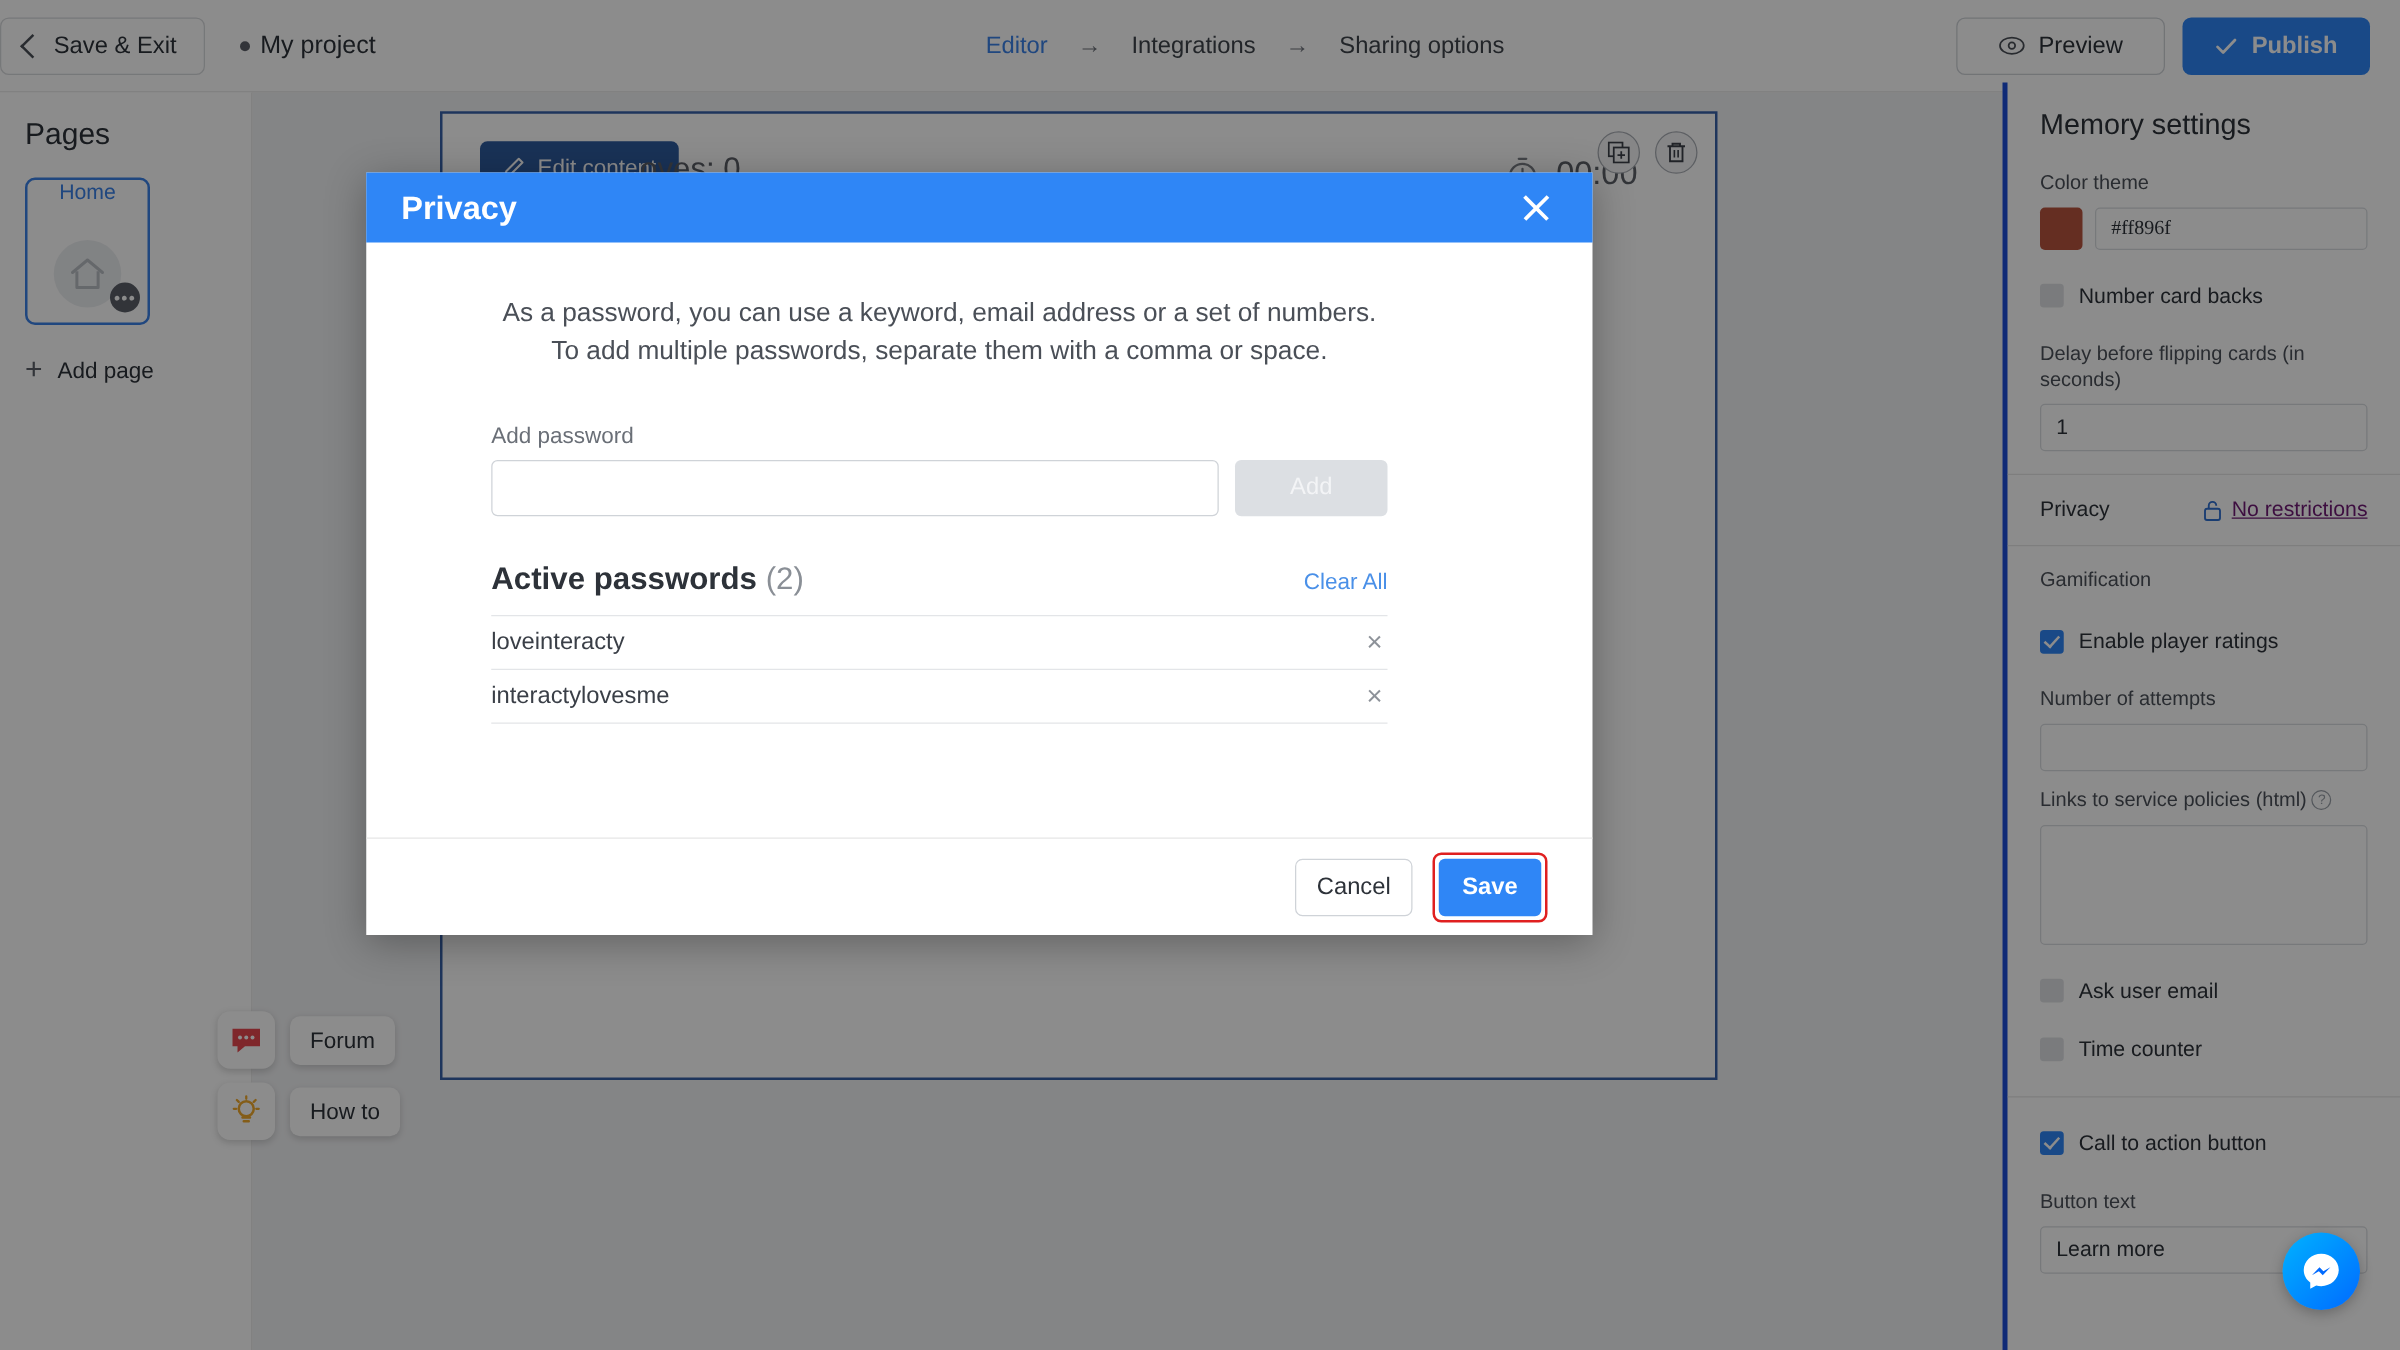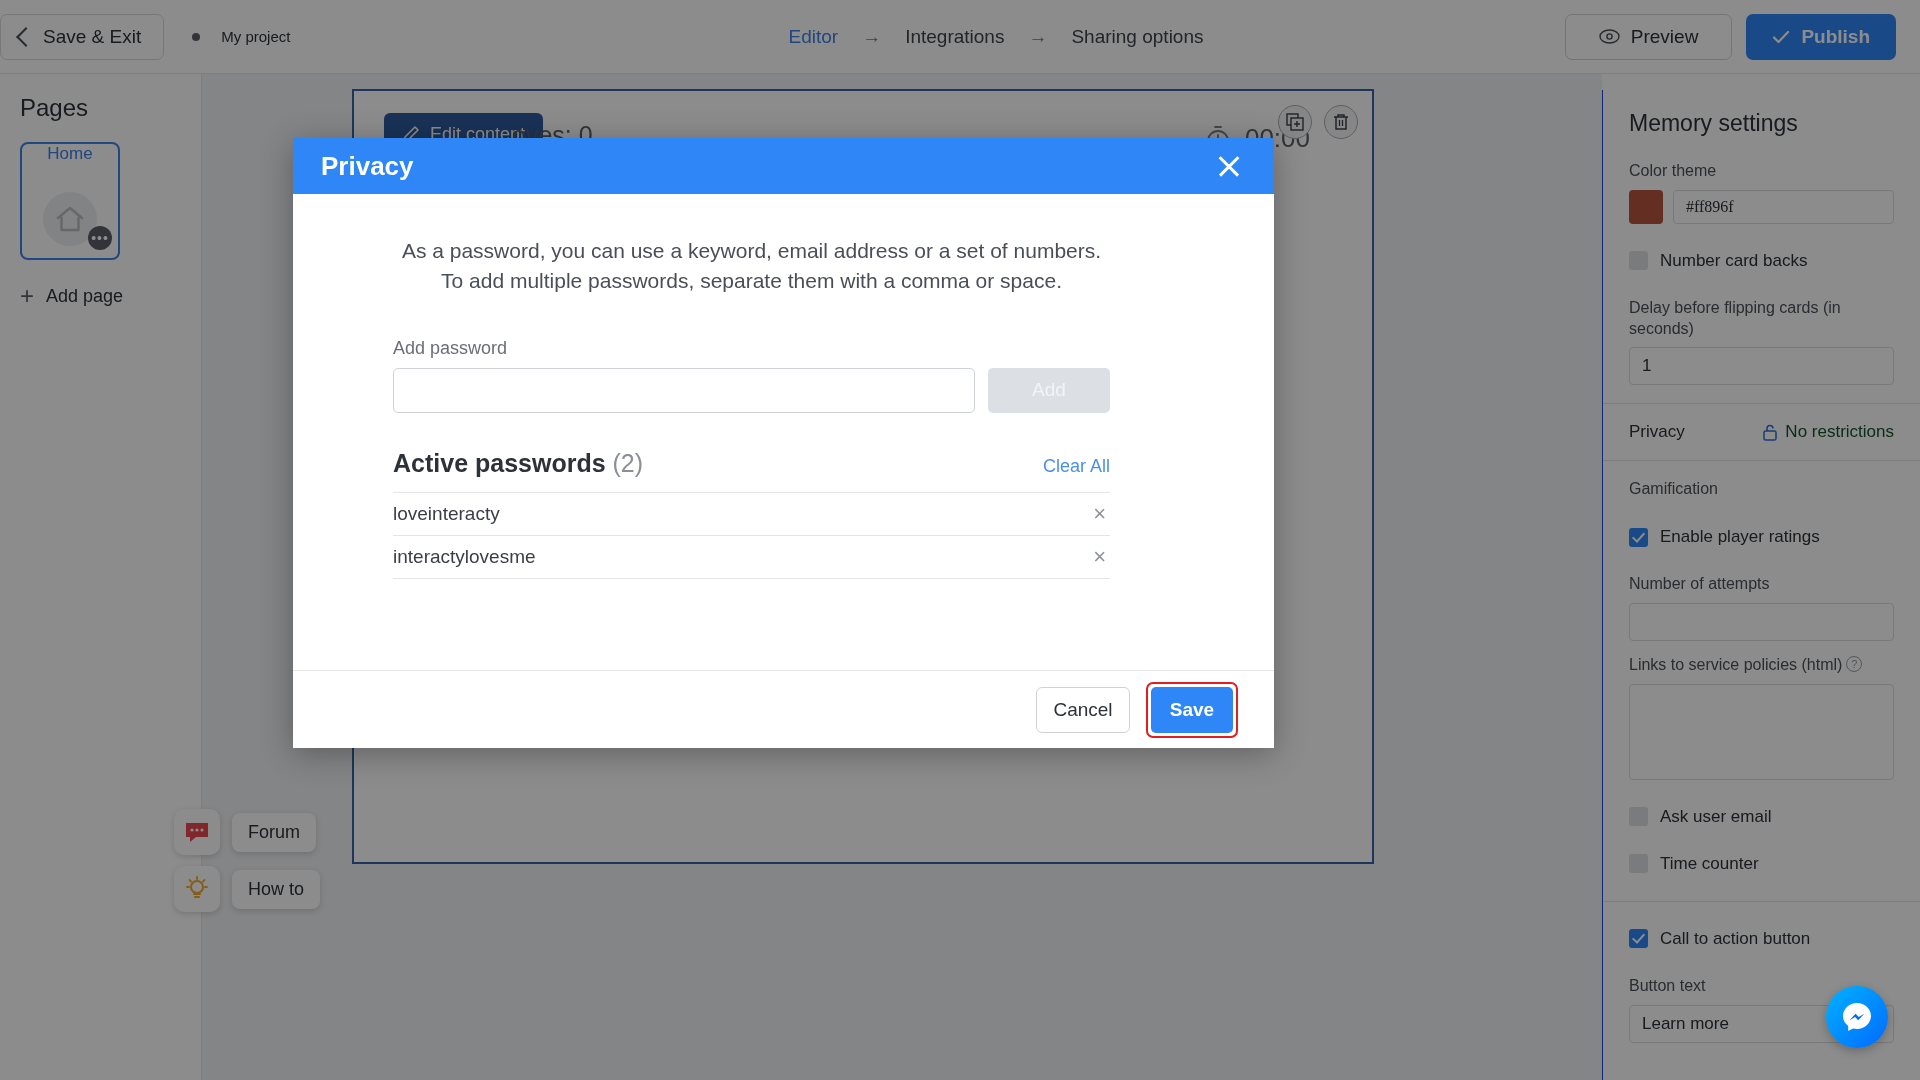--- a/index.html
+++ b/index.html
@@ -20,22 +20,22 @@
     display: flex; align-items: center;
   }
   .save-exit {
     height: 46px; padding: 0 22px 0 14px;
     border: 1px solid #d8dadd; border-radius: 7px; background: #fff;
     display: flex; align-items: center; gap: 10px;
     font-size: 19px; color: #2d3239; cursor: pointer;
   }
   .chev { width: 14px; height: 14px; border-left: 2px solid #4a4f57;
           border-bottom: 2px solid #4a4f57; transform: rotate(45deg); margin-left:4px;}
-  .proj { display: flex; align-items: center; gap: 21px; margin-left: 28px;
-          font-size: 15px; color: #2d3239; }
+  .proj { display: flex; align-items: center; gap: 8px; margin-left: 28px;
+          font-size: 20px; color: #2d3239; }
   .proj-dot { width: 8px; height: 8px; border-radius: 50%; background: #5c6068; }
 
   .breadcrumb {
     position: absolute; left: 50%; transform: translateX(-50%);
     display: flex; align-items: flex-end; gap: 24px; font-size: 19px; margin-left: 36px;
   }
   .bc-item { color: #3f444b; cursor: pointer; }
   .bc-item.active { color: #3b82e8; }
   .bc-arrow { color: #6f747c; font-size: 19px; }
 
@@ -97,42 +97,42 @@
 
   .float-btn { position: absolute; display: flex; align-items: center; gap: 12px; }
   .float-icon { width: 46px; height: 46px; border-radius: 10px; background: #fff;
                 box-shadow: 0 2px 6px rgba(0,0,0,.16); display: flex; align-items: center;
                 justify-content: center; }
   .float-label { background: #fff; border-radius: 8px; box-shadow: 0 2px 6px rgba(0,0,0,.16);
                  padding: 9px 16px; font-size: 18px; color: #2d3239; }
 
   
   .rightbar {
-    position: absolute; top: 90px; right: 0; width: 318px; bottom: 0;
-    background: #fff; border-left: 1px solid #1d4ed8; padding: 20px 26px;
+    position: absolute; top: 66px; right: 0; width: 318px; bottom: 0;
+    background: #fff; border-left: 4px solid #1d4ed8; padding: 20px 26px;
     overflow: hidden;
   }
   .rb-title { font-size: 23px; color: #2d3239; margin-bottom: 24px; }
   .rb-label { font-size: 16px; color: #4c5159; margin-bottom: 8px; line-height: 1.3; }
   .color-row { display: flex; align-items: center; gap: 10px; margin-bottom: 16px; }
   .swatch { width: 34px; height: 34px; border-radius: 4px; }
   .text-input { flex: 1; height: 34px; border: 1px solid #d9dce0; border-radius: 4px;
                 padding: 0 12px; font-size: 16px; color: #2d3239;
                 display: flex; align-items: center; font-family: Liberation Serif, serif; }
   .chk-row { display: flex; align-items: center; gap: 12px; margin: 27px 0; }
   .chk { width: 19px; height: 19px; border-radius: 3px; background: #dfe1e4; }
   .chk.on { background: #2f86f6; position: relative; }
   .chk.on::after { content: ""; position: absolute; left: 6px; top: 2px; width: 5px; height: 10px;
                    border-right: 2px solid #fff; border-bottom: 2px solid #fff; transform: rotate(42deg); }
   .chk-label { font-size: 17px; color: #2d3239; }
   .input-box { width: 100%; height: 38px; border: 1px solid #d9dce0; border-radius: 4px;
                padding: 0 12px; font-size: 17px; color: #2d3239; display: flex; align-items: center; }
   .divider { height: 1px; background: #e6e6e6; margin: 18px -26px; }
   .priv-row { display: flex; align-items: center; justify-content: space-between; }
-  .priv-link { color: #14532d; font-size: 17px; display: flex; align-items: center; gap: 8px; cursor: pointer;}
+  .priv-link { color: #701a75; font-size: 17px; display: flex; align-items: center; gap: 8px; cursor: pointer; text-decoration: underline;}
   .textarea-box { width: 100%; height: 96px; border: 1px solid #d9dce0; border-radius: 4px; }
   .help-q { display: inline-flex; width: 16px; height: 16px; border-radius: 50%;
             border: 1px solid #9aa0a8; color: #9aa0a8; font-size: 11px;
             align-items: center; justify-content: center; vertical-align: 2px; margin-left: 4px; }
 
   .messenger { position: absolute; right: 32px; bottom: 32px; width: 62px; height: 62px;
                border-radius: 50%; background: linear-gradient(135deg,#00b2ff,#006aff);
                display: flex; align-items: center; justify-content: center;
                box-shadow: 0 3px 10px rgba(0,0,0,.25); cursor: pointer; z-index: 60; }
 

